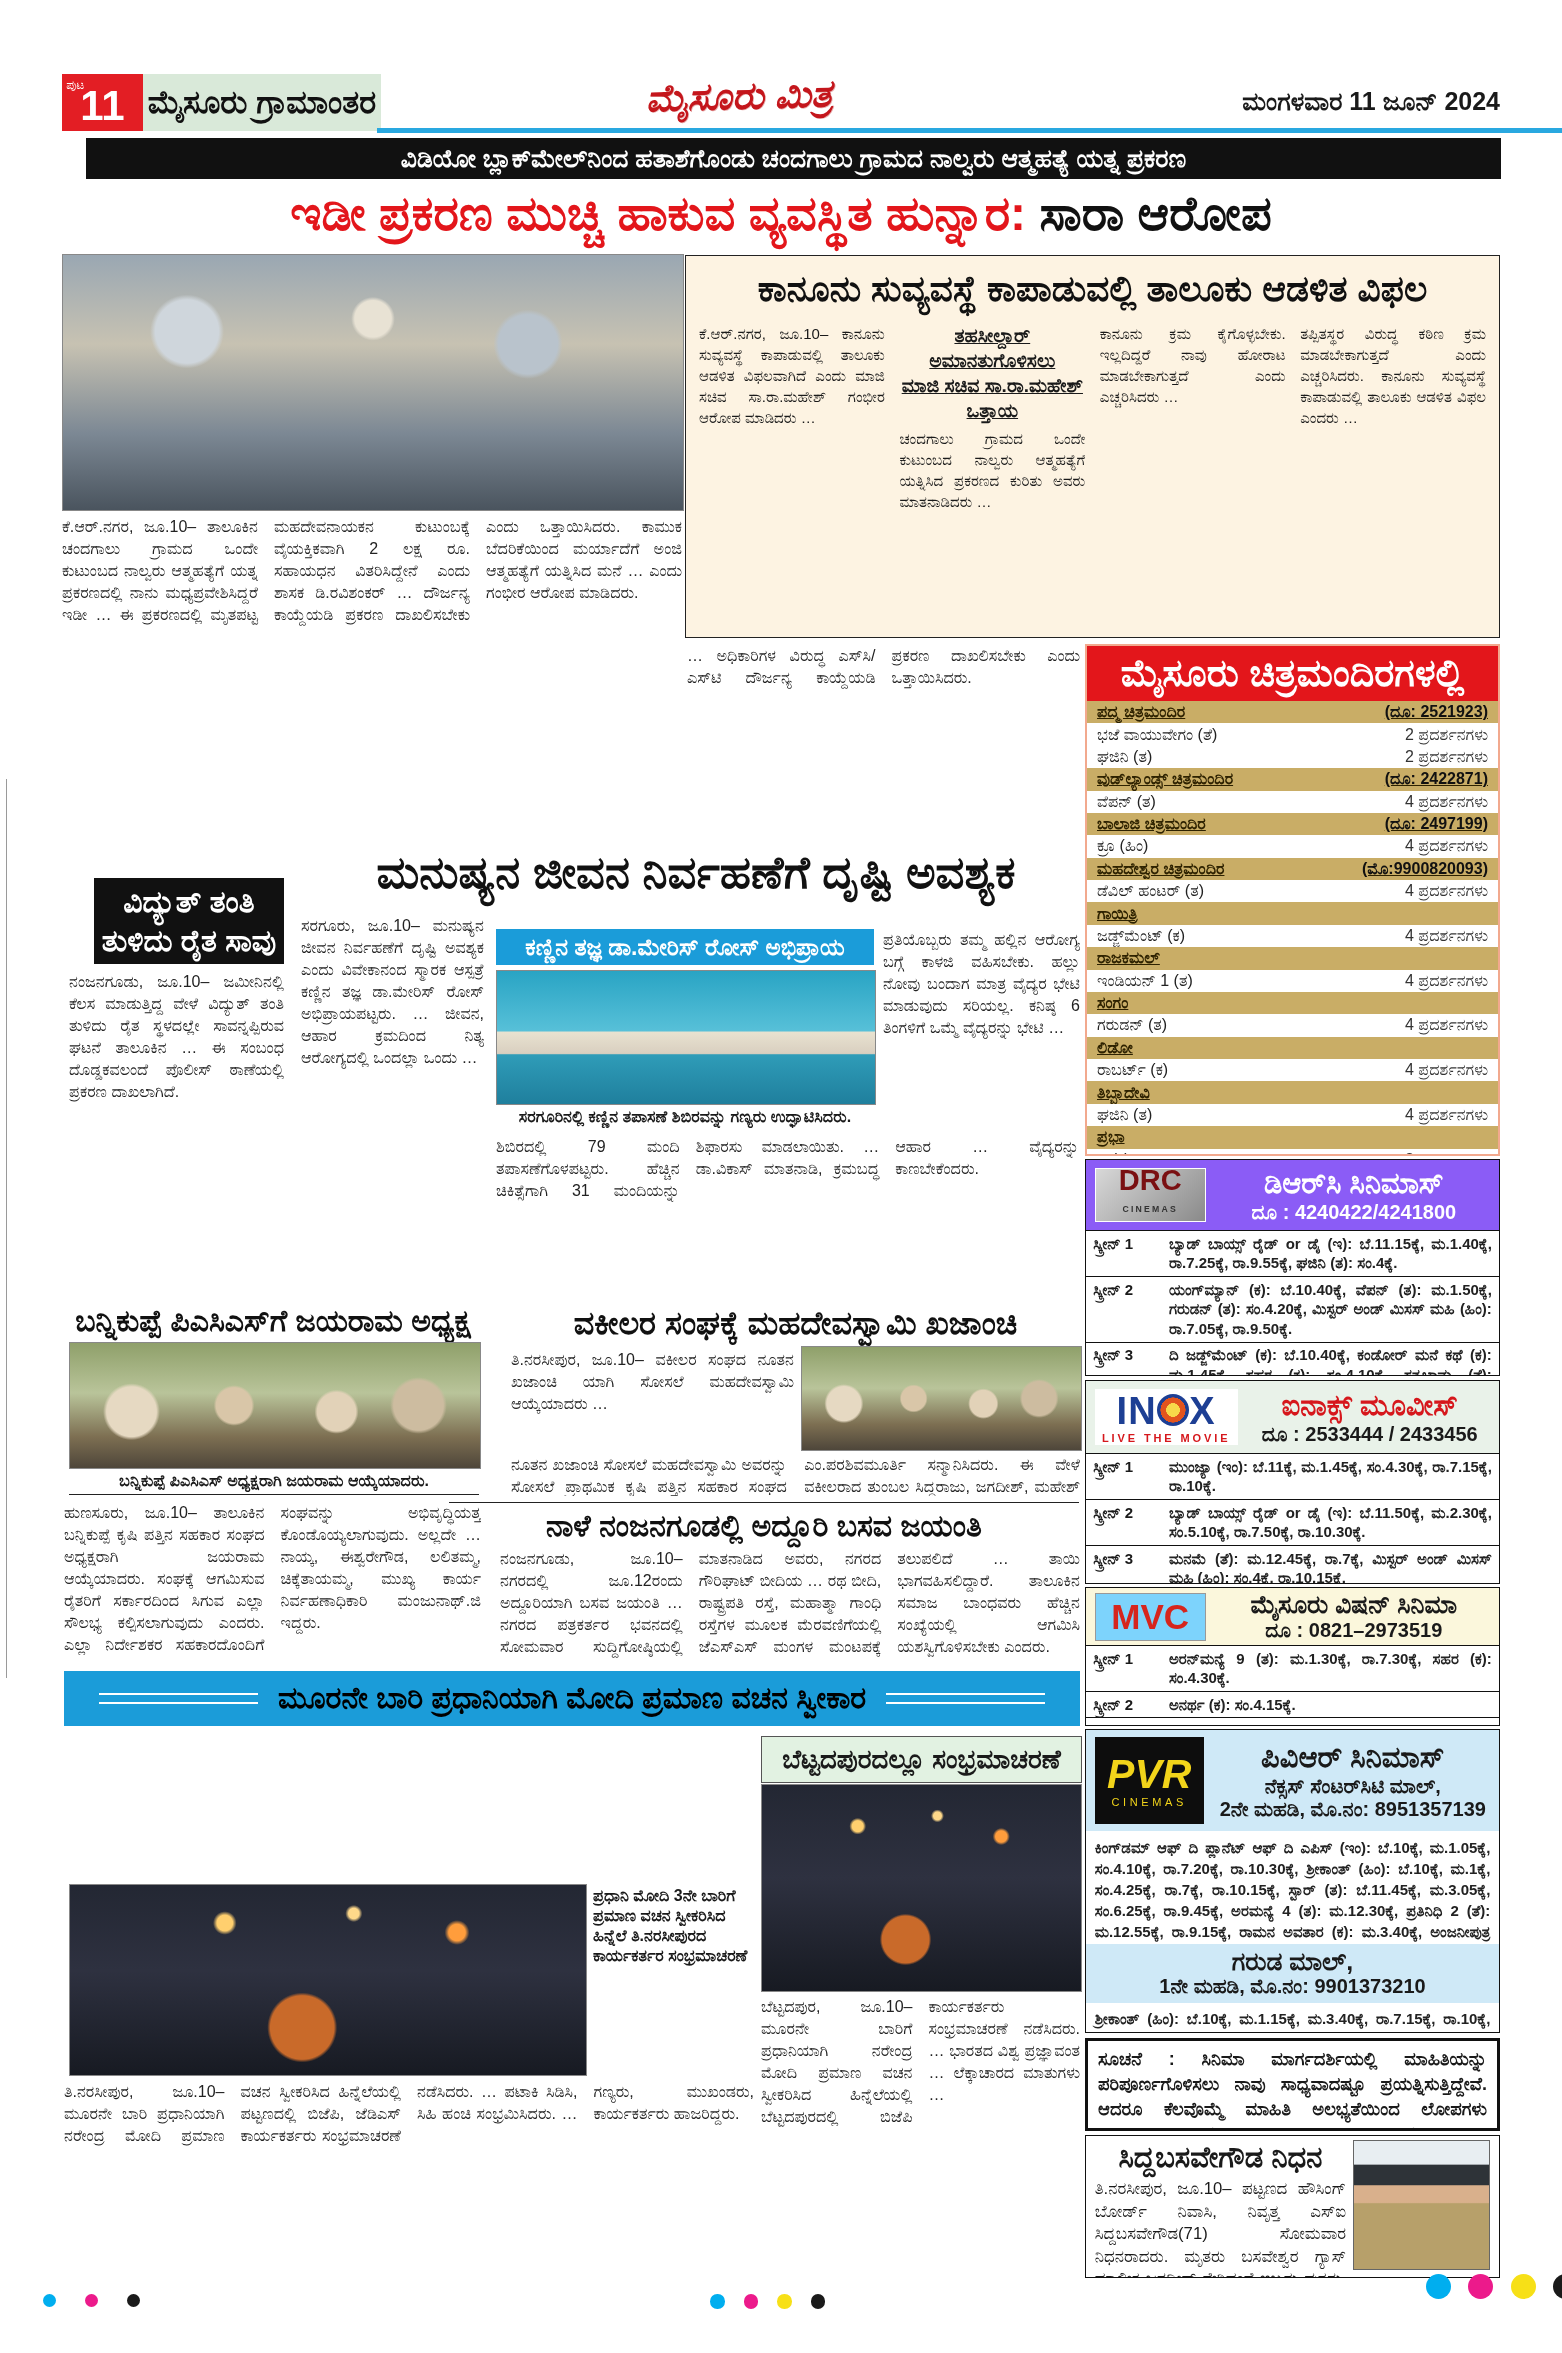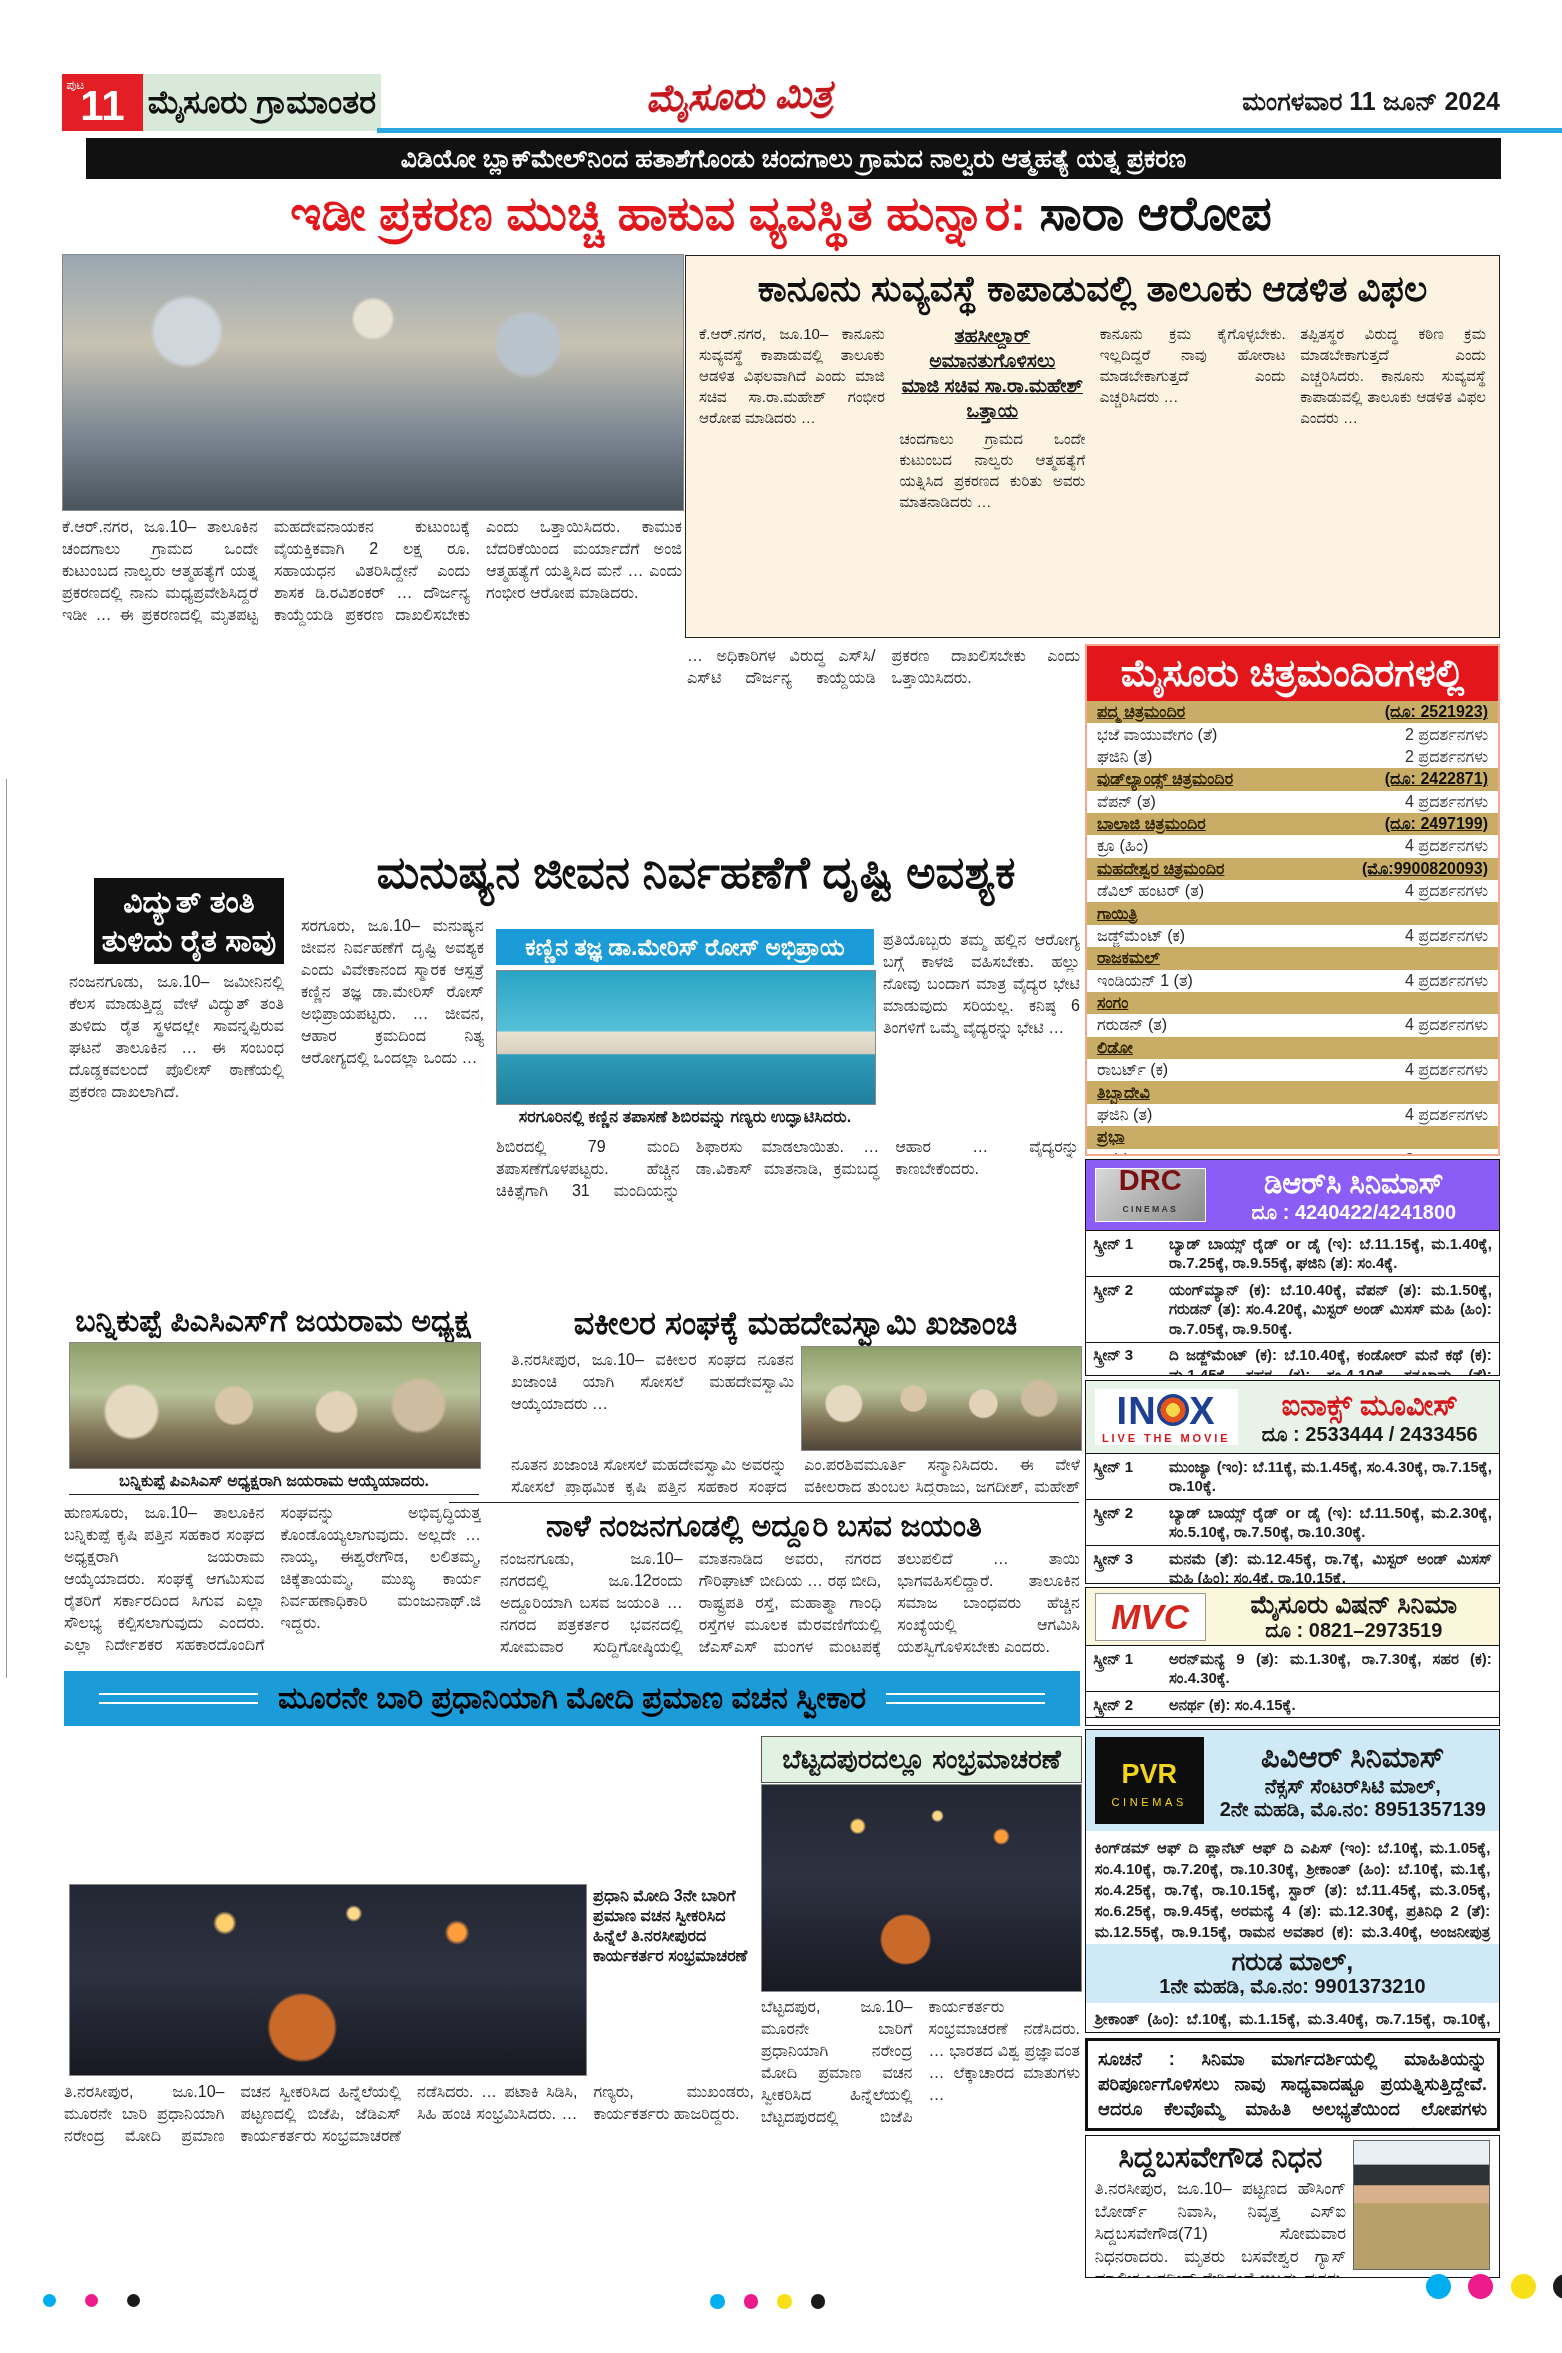--- a/index.html
+++ b/index.html
@@ -91,26 +91,26 @@
   .logo-drc{width:109px;height:52px;background:linear-gradient(135deg,#d8d8d8,#8a8a8a);
             border:1.4px solid #fff;color:#7a1012;font-weight:bold;font-size:29px;
             display:flex;align-items:center;justify-content:center;flex-direction:column;line-height:29px;}
   .logo-drc small{font-size:8.7px;letter-spacing:2.2px;color:#333;}
   .logo-inox{display:flex;flex-direction:column;align-items:center;background:#fff;padding:1.4px 7.2px;}
   .inox-word{font-size:38px;font-weight:bold;color:#1d3f94;letter-spacing:1.4px;line-height:41px;}
   .inox-o{display:inline-block;width:32px;height:32px;border-radius:50%;
           background:radial-gradient(circle at 50% 50%,#f7d84a 0 30%,#e2541e 31% 55%,#1d3f94 56% 100%);
           vertical-align:-2.9px;}
   .inox-tag{font-size:11px;font-weight:bold;color:#d6171c;letter-spacing:2.9px;}
-  .logo-mvc{width:109px;height:46px;background:#ffffff;border:1.4px solid #999;color:#d6251d;
+  .logo-mvc{width:109px;height:46px;background:#7dd3fc;border:1.4px solid #999;color:#d6251d;
             font-weight:bold;font-size:35px;display:flex;align-items:center;justify-content:center;
-            font-style:italic;}
+            }
   .logo-pvr{width:109px;height:87px;background:#0d0d0d;color:#f2d41a;display:flex;
             flex-direction:column;align-items:center;justify-content:center;}
-  .logo-pvr .big{font-size:27px;font-weight:bold;line-height:43px;}
+  .logo-pvr .big{font-size:41px;font-weight:bold;line-height:43px;font-style:italic;}
   .logo-pvr .sm{font-size:11px;letter-spacing:3.6px;}
   .showtimes{font-size:15px;line-height:21px;font-weight:bold;text-align:justify;padding:5.8px 8.7px;color:#222;}
   .hall-head{background:#cfe9f7;text-align:center;padding:4.3px 5.8px;}
   .note-box{border:3.6px solid #111;background:#fff;box-sizing:border-box;padding:5.8px 10px;
             font-size:18px;font-weight:bold;line-height:25px;text-align:justify;overflow:hidden;}
 
   
   .obit{border:1.4px solid #111;background:#fff;box-sizing:border-box;padding:4.3px 8.7px;overflow:hidden;}
   .obit-title{font-size:29px;font-weight:bold;text-align:center;line-height:35px;}
   .obit-body{font-size:16.7px;line-height:22.5px;text-align:justify;margin-top:2.9px;}

